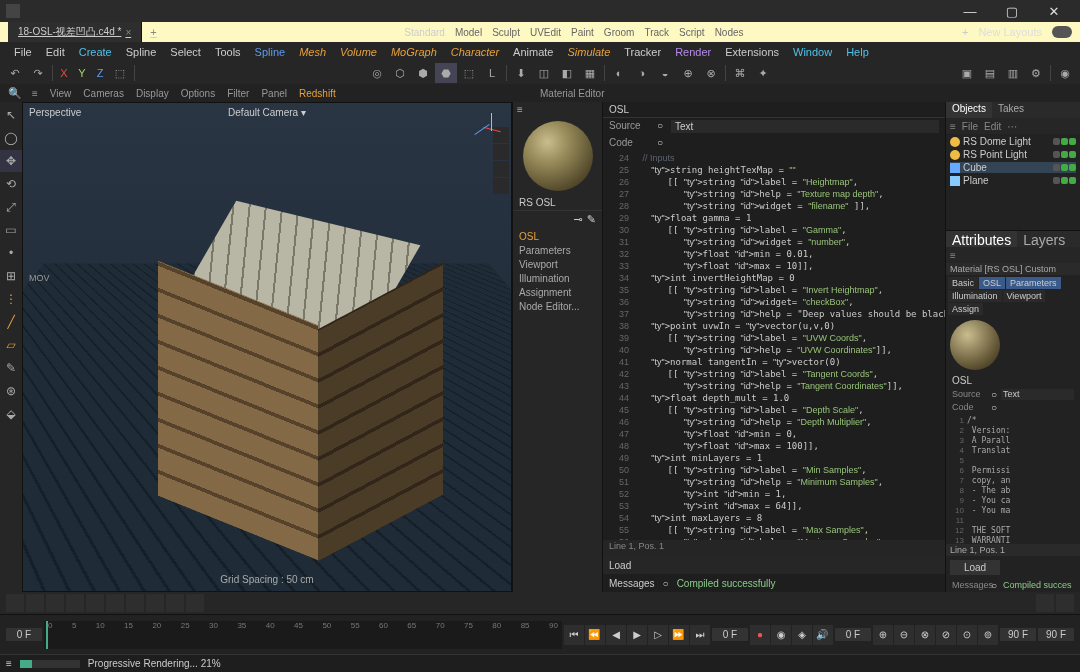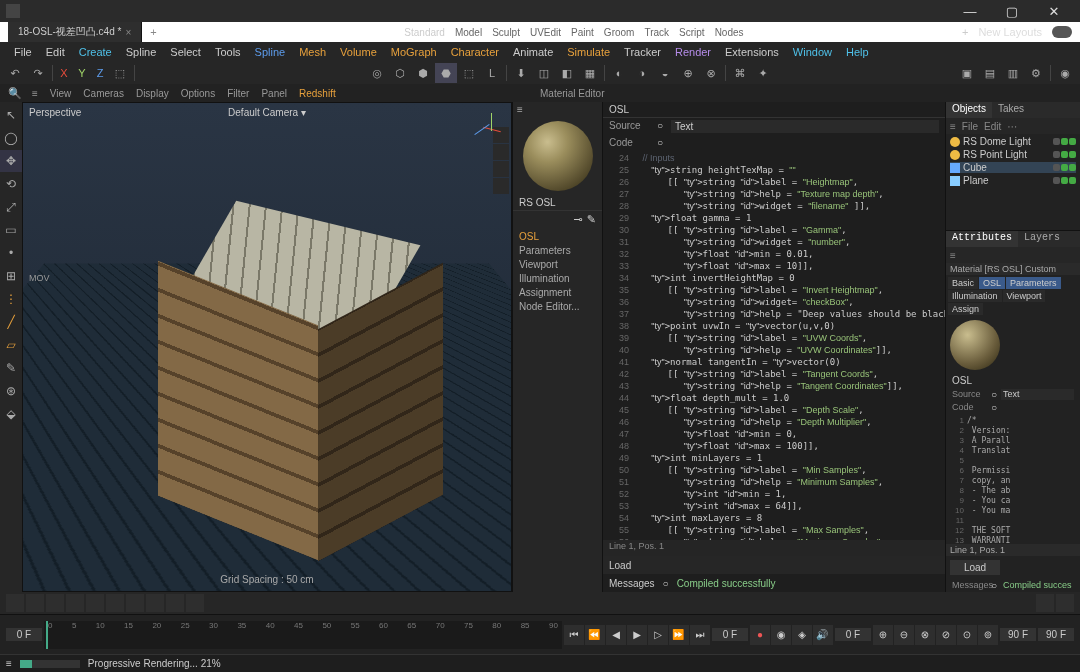--- a/index.html
+++ b/index.html
@@ -1,27 +1,27 @@
 <!DOCTYPE html>
 <html><head>
 <meta charset="utf-8">
 <style>
 * { margin:0; padding:0; box-sizing:border-box; font-family:"Segoe UI",Arial,sans-serif; user-select:none; }
 body { background:#1a1a1a; color:#ccc; font-size:11px; width:1080px; height:672px; overflow:hidden; position:relative; }
 .titlebar { height:22px; background:#2b2b2b; display:flex; align-items:center; padding:0 6px; color:#ddd; }
 .titlebar .icon { width:14px; height:14px; background:#444; margin-right:6px; }
 .titlebar .ctrls { margin-left:auto; display:flex; gap:2px; }
 .titlebar .ctrls span { width:40px; text-align:center; font-size:13px; }
-.tabs { height:20px; background:#ffffff; display:flex; align-items:center; padding-left:8px; }
+.tabs { height:20px; background:#fef9c3; display:flex; align-items:center; padding-left:8px;text-decoration:underline; }
 .tabs .tab { padding:2px 10px; background:#2e2e2e; border-right:1px solid #111; font-size:10px; height:20px; display:flex; align-items:center; gap:4px; }
 .tabs .tab .x { color:#888; }
 .tabs .add { padding:2px 8px; color:#888; }
 .menubar { height:20px; background:#262626; display:flex; align-items:center; padding:0 8px; gap:2px; }
 .menubar span { padding:2px 6px; font-size:11px; }
-.menubar .orange { color:#e8a13c; }
+.menubar .orange { color:#e8a13c;font-style:italic; }
 .menubar .purple { color:#b58ce9; }
 .menubar .teal { color:#4fc1e9; }
 .menubar .blue { color:#5d9cec; }
 .toprow { position:absolute; right:8px; top:22px; display:flex; align-items:center; gap:10px; height:20px; }
 .toprow .nl { color:#ddd; font-size:11px; }
 .toolbar2 { height:22px; background:#262626; display:flex; align-items:center; padding:0 4px; gap:1px; }
 .tbtn { width:22px; height:20px; display:inline-flex; align-items:center; justify-content:center; color:#aaa; font-size:11px; }
 .tbtn.sm { width:18px; }
 .sep { width:1px; height:16px; background:#444; margin:0 2px; }
 .axis { display:flex; gap:2px; }
@@ -103,21 +103,21 @@
 .objlist .row .dots i { width:7px; height:7px; border-radius:2px; }
 .dot-g { background:#4a4; }
 .dot-gr { background:#555; }
 .ico { width:10px; height:10px; display:inline-block; }
 .ico-light { background:#eb4; border-radius:50%; }
 .ico-cube { background:#6af; }
 .ico-plane { background:#8cf; }
 .objlist .sel { background:#345; }
 
 .attrs { margin-top:auto; border-top:1px solid #111; }
-.attrs .tabs2 span { font-size:10px;font-family:Liberation Mono, monospace; }
+.attrs .tabs2 span { font-size:14px; }
 .attrs .innerbar { padding:1px 4px; background:#2a2a2a; font-size:9px; color:#aaa; }
 .attrs .pilltabs { display:flex; flex-wrap:wrap; gap:1px; padding:2px; }
 .attrs .pilltabs span { padding:1px 4px; background:#2a2a2a; font-size:9px; }
 .attrs .pilltabs .on { background:#3a5a8a; }
 .sphere2 { width:50px; height:50px; margin:3px 4px; border-radius:50%;
   background:radial-gradient(circle at 35% 30%,#c9bd8e,#6a5d3c 60%,#2a240f); }
 .attrs .sec { padding:2px 6px; color:#ccc; }
 .attrs .frow { display:flex; padding:1px 6px; gap:4px; }
 .attrs .frow .l { width:35px; color:#888; font-size:9px; }
 .attrs .frow .v { flex:1; background:#2a2a2a; padding:0 2px; font-size:9px; }

